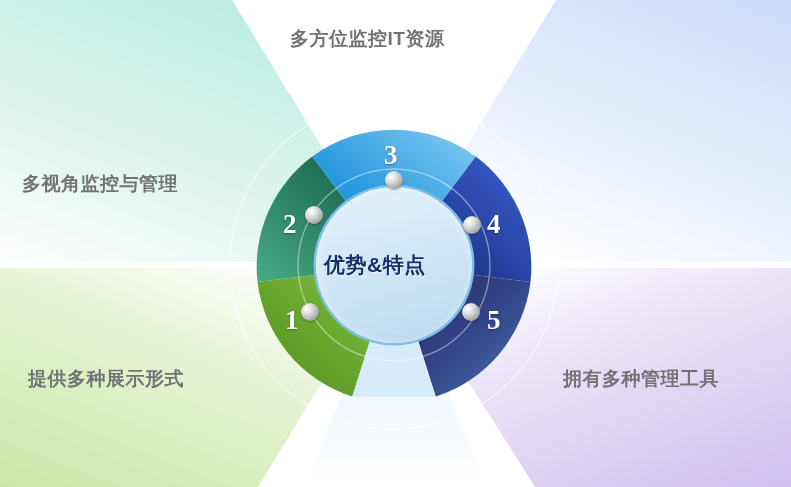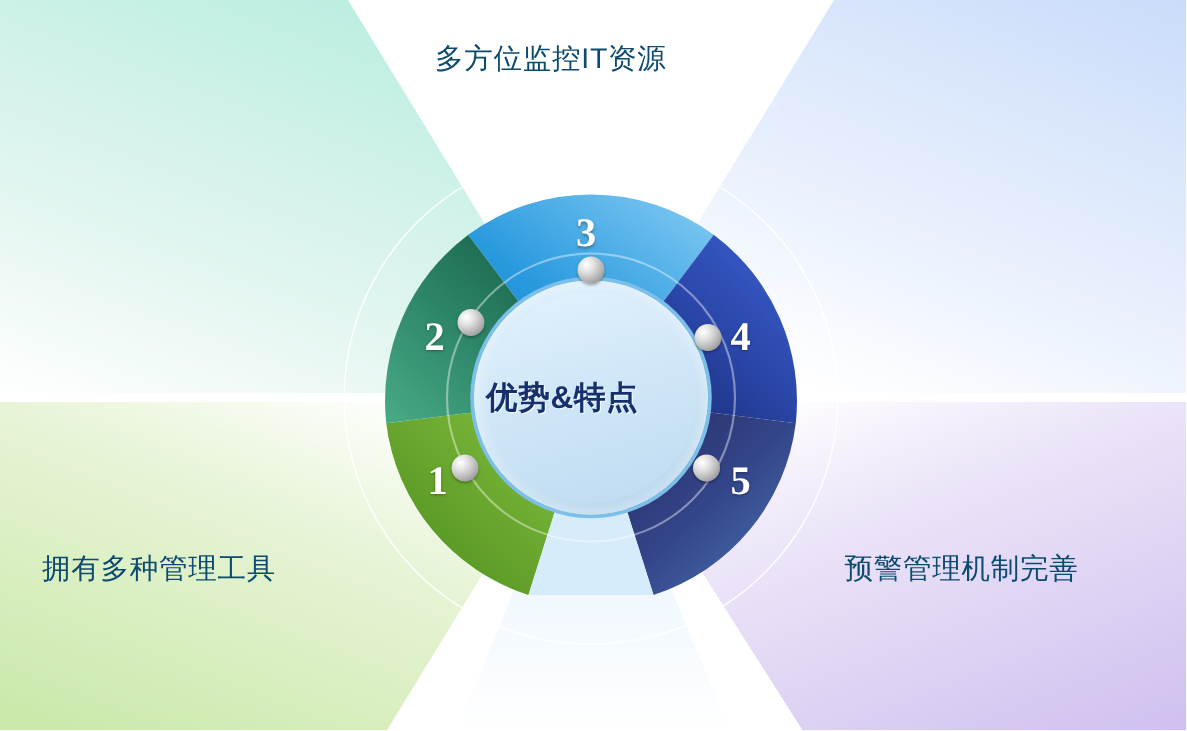--- a/index.html
+++ b/index.html
@@ -111,22 +111,22 @@
   .k1 { left: 301px; top: 303px; }
   .k2 { left: 305px; top: 206px; }
   .k3 { left: 385px; top: 171px; }
   .k4 { left: 463px; top: 216px; }
   .k5 { left: 462px; top: 303px; }
 
   
   .label {
     position: absolute;
     font-size: 19px;
-    font-weight: normal;
-    color: #0c4a6e;
+    font-weight: bold;
+    color: #737373;
     white-space: nowrap;
     letter-spacing: 0.5px;
   }
   .label-top    { left: 290px; top: 26px; }
   .label-left-1 { left: 22px;  top: 171px; }
   .label-left-2 { left: 28px;  top: 366px; }
   .label-right-1{ left: 573px; top: 171px; }
   .label-right-2{ left: 563px; top: 366px; }
 </style>
 </head>
@@ -252,16 +252,17 @@
   <div class="knob k4"></div>
   <div class="knob k5"></div>
 
   <div class="seg-num n1">1</div>
   <div class="seg-num n2">2</div>
   <div class="seg-num n3">3</div>
   <div class="seg-num n4">4</div>
   <div class="seg-num n5">5</div>
 
   <div class="label label-top">多方位监控IT资源</div>
-  <div class="label label-left-2">拥有多种管理工具</div>
-  <div class="label label-right-2">预警管理机制完善</div>
+  <div class="label label-left-1">多视角监控与管理</div>
+  <div class="label label-left-2">提供多种展示形式</div>
+  <div class="label label-right-2">拥有多种管理工具</div>
 
 </div>
 
 </body></html>

